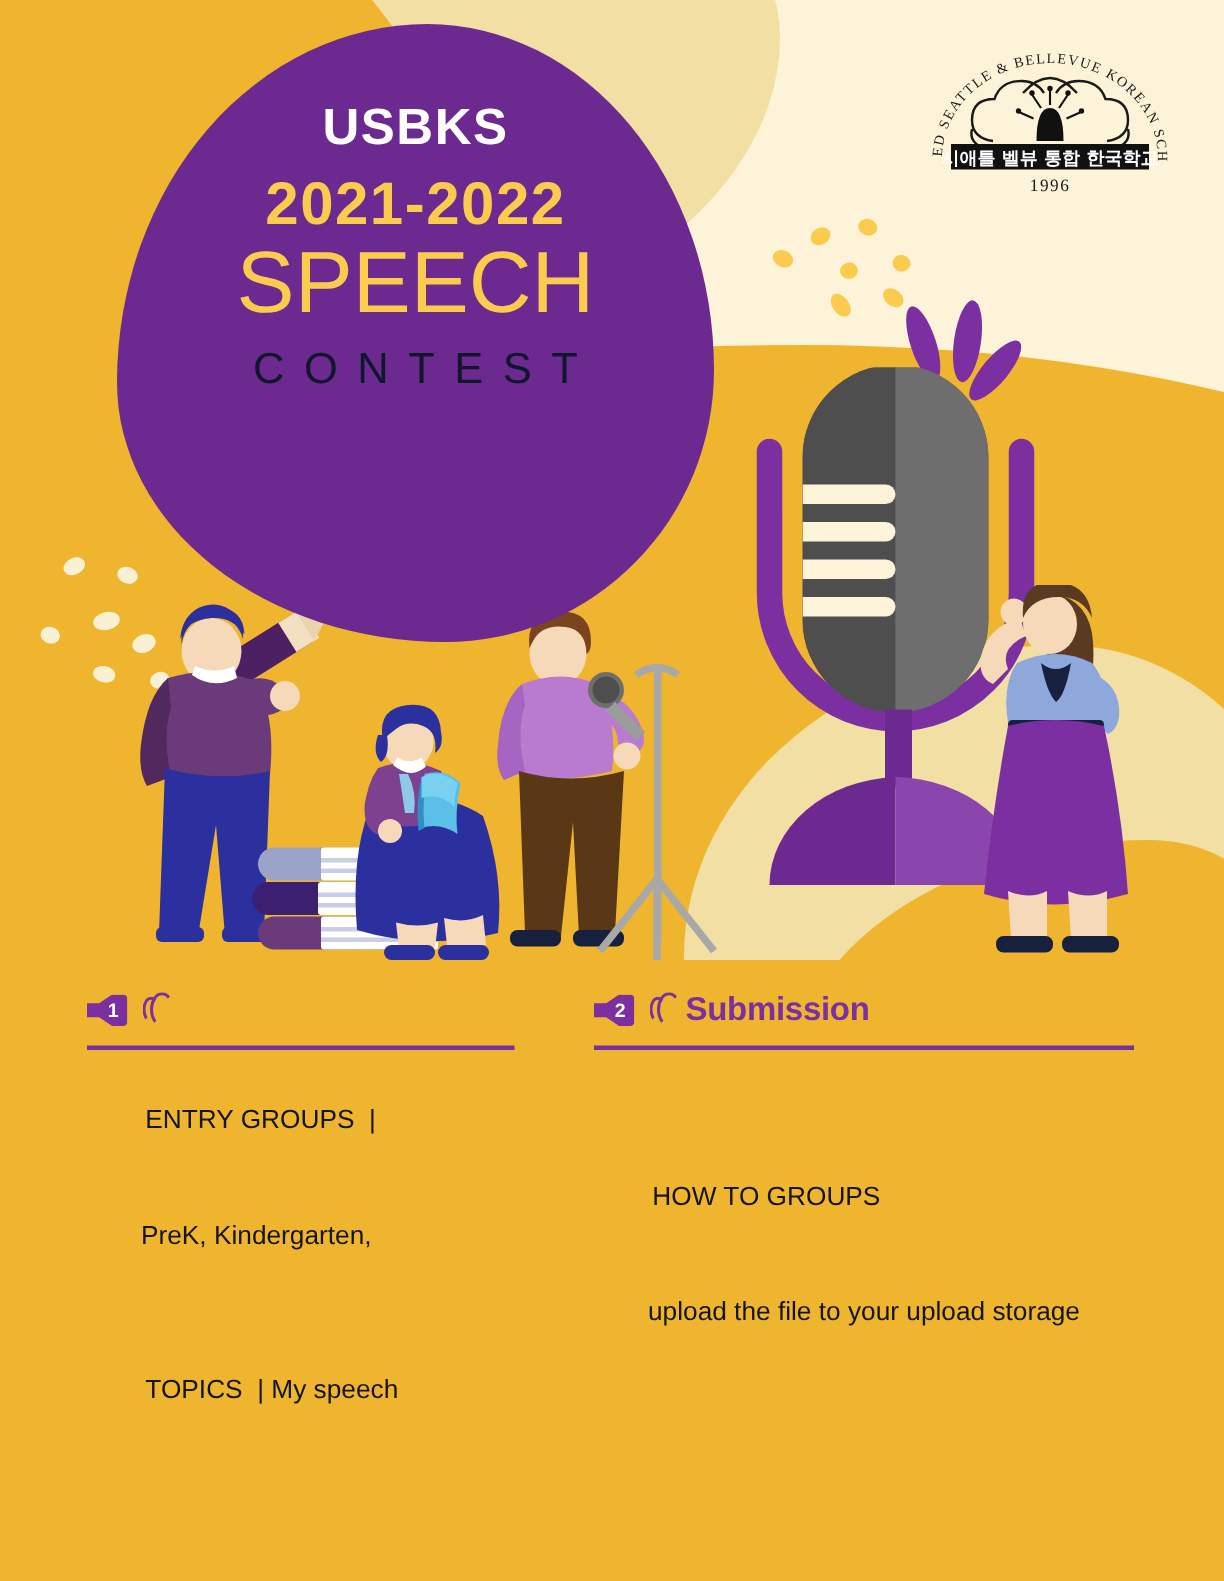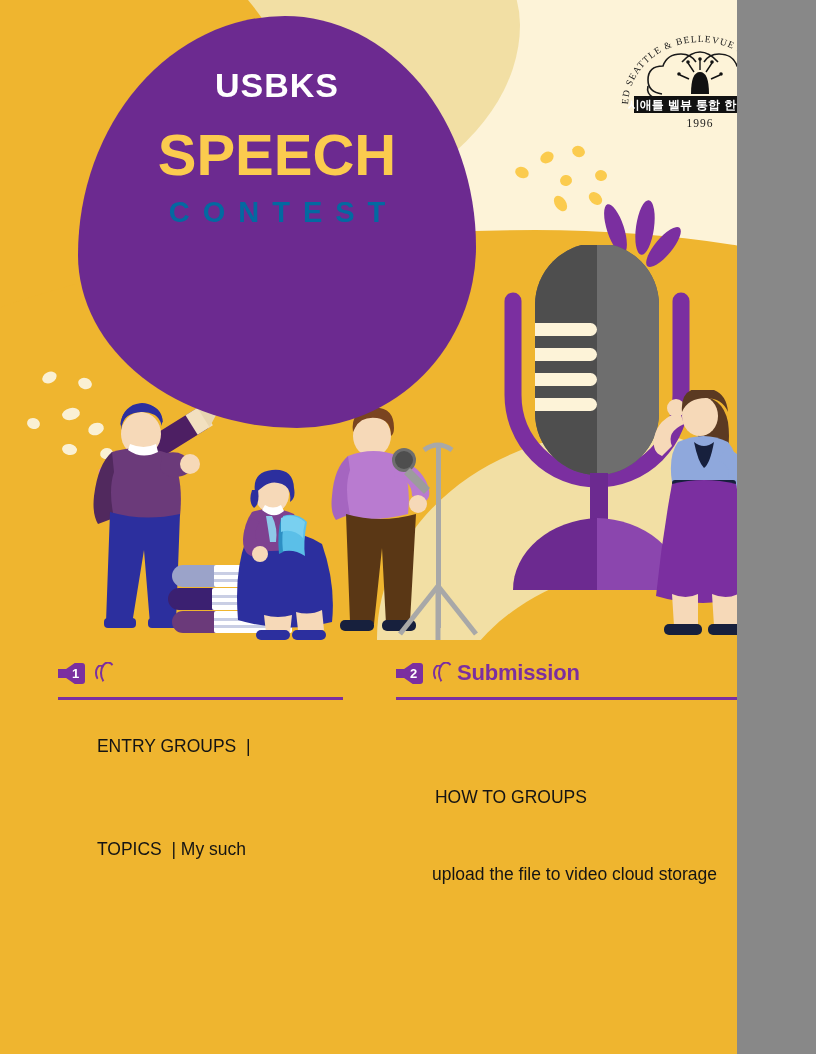--- a/index.html
+++ b/index.html
@@ -1,18 +1,18 @@
 <!DOCTYPE html>
 <html><head>
 <meta charset="utf-8">
 <style>
   html,body{margin:0;padding:0;background:#888;}
   .poster{
     position:relative;
-    width:737px;height:1054px;
+    width:816px;height:1054px;
     overflow:hidden;
     background:#FDF3D8;
     font-family:"Liberation Sans", sans-serif;
     -webkit-font-smoothing:antialiased;
   }
 
   
   .bg-cream-base{position:absolute;inset:0;background:#FDF3D8;}
   .bg-gold-left{
     position:absolute;left:-140px;top:-60px;width:460px;height:560px;
@@ -50,22 +50,22 @@
     border-radius:52% 48% 45% 55% / 58% 56% 44% 42%;
   }
   .title-stack{
     position:absolute;left:78px;top:16px;width:398px;height:412px;
     display:flex;flex-direction:column;align-items:center;justify-content:flex-start;
     padding-top:52px;box-sizing:border-box;
   }
   .t-usbks{color:#FFFFFF;font-size:34px;font-weight:700;letter-spacing:1px;line-height:1;}
   .t-years{color:#FBCB4E;font-size:40px;font-weight:700;letter-spacing:1px;line-height:1;margin-top:14px;}
   .t-korean{color:#FFFFFF;font-size:60px;font-weight:700;letter-spacing:0px;line-height:1;margin-top:12px;}
-  .t-speech{color:#FBCB4E;font-size:58px;font-weight:700;letter-spacing:0px;line-height:1;margin-top:24px;}
-  .t-contest{color:#0369a1;font-size:29px;font-weight:700;letter-spacing:13px;line-height:1;margin-top:14px;padding-left:13px;}
+  .t-speech{color:#FBCB4E;font-size:58px;font-weight:400;letter-spacing:0px;line-height:1;margin-top:4px;}
+  .t-contest{color:#0f172a;font-size:29px;font-weight:400;letter-spacing:13px;line-height:1;margin-top:14px;padding-left:13px;}
 
   
   .logo{position:absolute;left:612px;top:32px;width:176px;height:110px;}
   .logo svg{display:block;}
 
   
   .dot{position:absolute;border-radius:50%;}
   .dot-y{background:#FBCB4E;}
   .dot-c{background:#FAF0D4;}
   .petal{position:absolute;background:#7B2FA0;border-radius:50%;}
@@ -304,20 +304,21 @@
         <path d="M 712 204 q 14 6 26 0 l 0 32 l -24 0 Z" fill="#F6D9B8"></path>
         <rect x="664" y="234" width="38" height="11" rx="5" fill="#17203D"></rect>
         <rect x="708" y="234" width="38" height="11" rx="5" fill="#17203D"></rect>
       </g>
     </svg>
   </div>
 
   <div class="title-blob"></div>
   <div class="title-stack">
     <div class="t-usbks">USBKS</div>
+    <div class="t-years">2021-2022</div>
     <div class="t-speech">SPEECH</div>
     <div class="t-contest">CONTEST</div>
   </div>
 
   <div class="logo">
     <svg width="176" height="110" viewBox="0 0 176 110" xmlns="http://www.w3.org/2000/svg">
       <defs>
         <path id="arcpath" d="M 16 74 A 72 64 0 0 1 160 74"></path>
       </defs>
       <text font-family="'Liberation Serif', serif" font-size="9.5" fill="#1a1a1a" letter-spacing="1.1">
@@ -361,22 +362,23 @@
           <div class="spk-num">1</div>
         </div>
         <div class="waves">
           <span class="w1"></span>
             <span class="w2"></span>
         </div>
       </div>
       <div class="rule rule-left"></div>
       <div class="body-txt">
         <span>ENTRY GROUPS  |</span><br>
+        <span class="ind1">PreK, Kindergarten,</span>
         <br>
-        <span>TOPICS  | My such</span><br>
+        <span>TOPICS  | My speech</span><br>
         
         
       </div>
 
     </div>
 
     <div class="col col-right">
       <div class="sec-head">
         <div class="spk">
           <div class="spk-body"></div>
@@ -385,21 +387,21 @@
         <div class="waves">
           <span class="w1"></span>
             <span class="w2"></span>
         </div>
         <div class="sec-title">Submission</div>
       </div>
       <div class="rule rule-right"></div>
       <div class="body-txt">
         <br>
         <span>HOW TO GROUPS</span><br>
-        <span class="ind1">upload the file to video cloud storage</span>
+        <span class="ind1">upload the file to your upload storage</span>
         
         
       </div>
 
     </div>
 
   </div>
 </div>
 
 </body></html>

